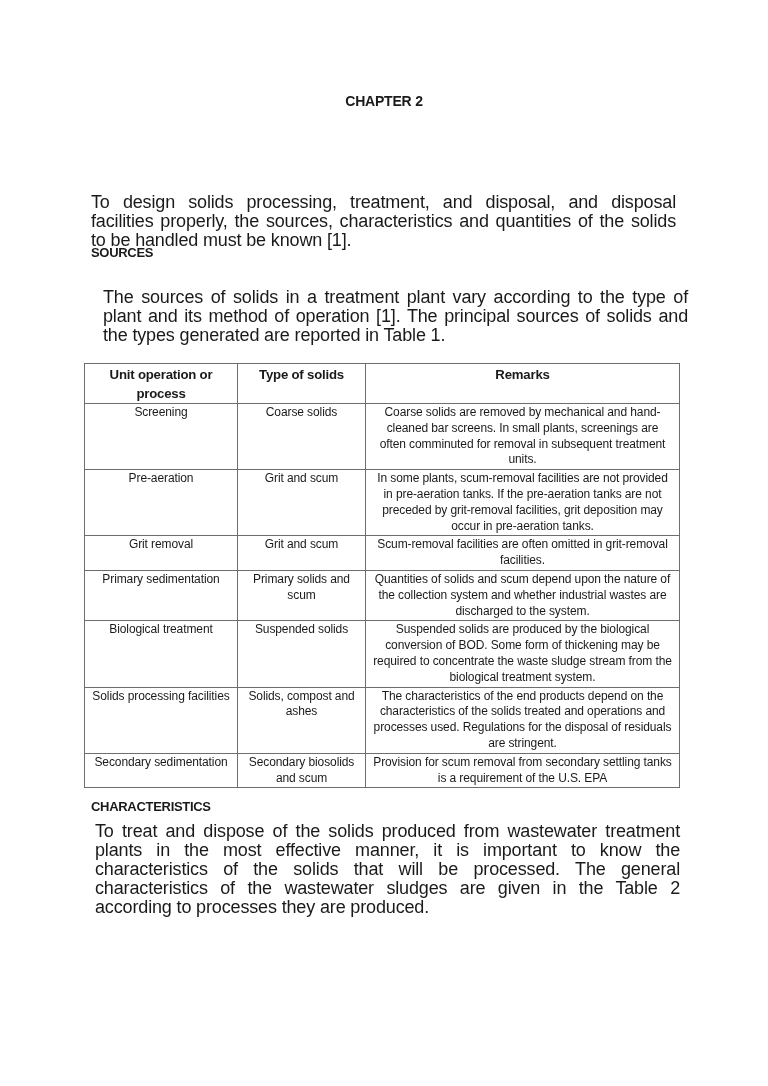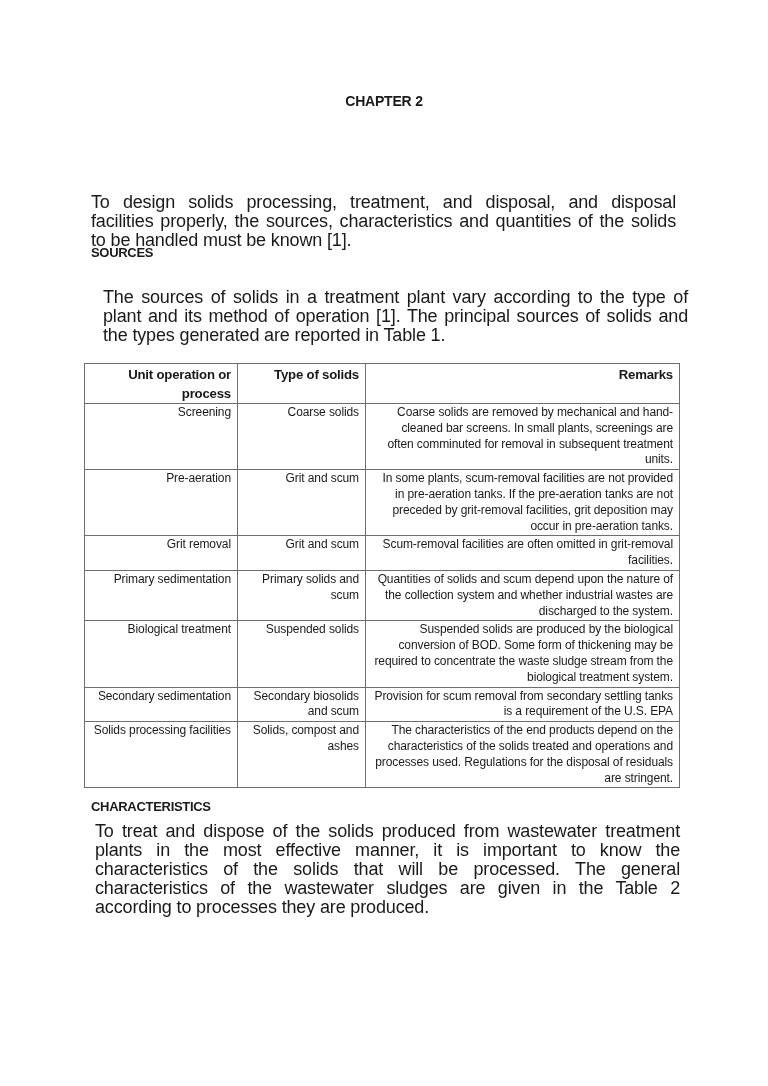--- a/index.html
+++ b/index.html
@@ -69,21 +69,21 @@
       position: absolute;
       left: 84px;
       top: 363px;
       width: 595px;
       border-collapse: collapse;
       table-layout: fixed;
     }
     table.sources th, table.sources td {
       border: 1px solid #6e6e6e;
       vertical-align: top;
-      text-align: right;
+      text-align: center;
       padding: 1px 6px 1px 6px;
     }
     table.sources th {
       font-weight: bold;
       font-size: 13.2px;
       line-height: 19px;
       padding-top: 1px;
       padding-bottom: 0px;
       letter-spacing: -0.2px;
     }
@@ -143,27 +143,27 @@
         <td>Primary sedimentation</td>
         <td>Primary solids and scum</td>
         <td>Quantities of solids and scum depend upon the nature of the collection system and whether industrial wastes are discharged to the system.</td>
       </tr>
       <tr>
         <td>Biological treatment</td>
         <td>Suspended solids</td>
         <td>Suspended solids are produced by the biological conversion of BOD. Some form of thickening may be required to concentrate the waste sludge stream from the biological treatment system.</td>
       </tr>
       <tr>
+        <td>Solids processing facilities</td>
+        <td>Solids, compost and ashes</td>
+        <td>The characteristics of the end products depend on the characteristics of the solids treated and operations and processes used. Regulations for the disposal of residuals are stringent.</td>
+      </tr>
+      <tr>
         <td>Secondary sedimentation</td>
         <td>Secondary biosolids and scum</td>
         <td>Provision for scum removal from secondary settling tanks is a requirement of the U.S. EPA</td>
-      </tr>
-      <tr>
-        <td>Solids processing facilities</td>
-        <td>Solids, compost and ashes</td>
-        <td>The characteristics of the end products depend on the characteristics of the solids treated and operations and processes used. Regulations for the disposal of residuals are stringent.</td>
       </tr>
     </tbody>
   </table>
 
   <div class="heading" id="char-heading">CHARACTERISTICS</div>
   <p class="para" id="char-para" style="margin:4px">To treat and dispose of the solids produced from wastewater treatment plants in the most effective manner, it is important to know the characteristics of the solids that will be processed. The general characteristics of the wastewater sludges are given in the Table 2 according to processes they are produced.</p>
 </div>
 
 </body></html>

